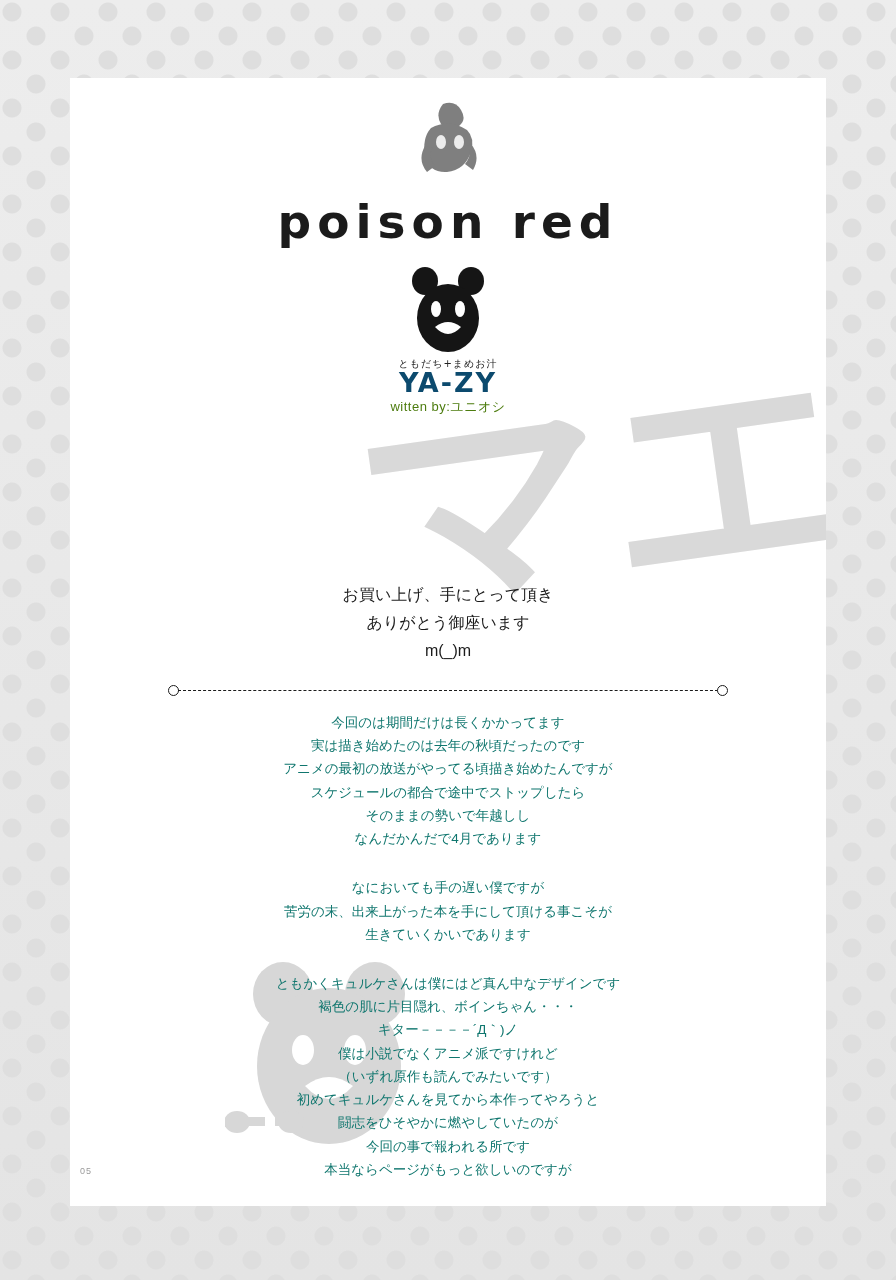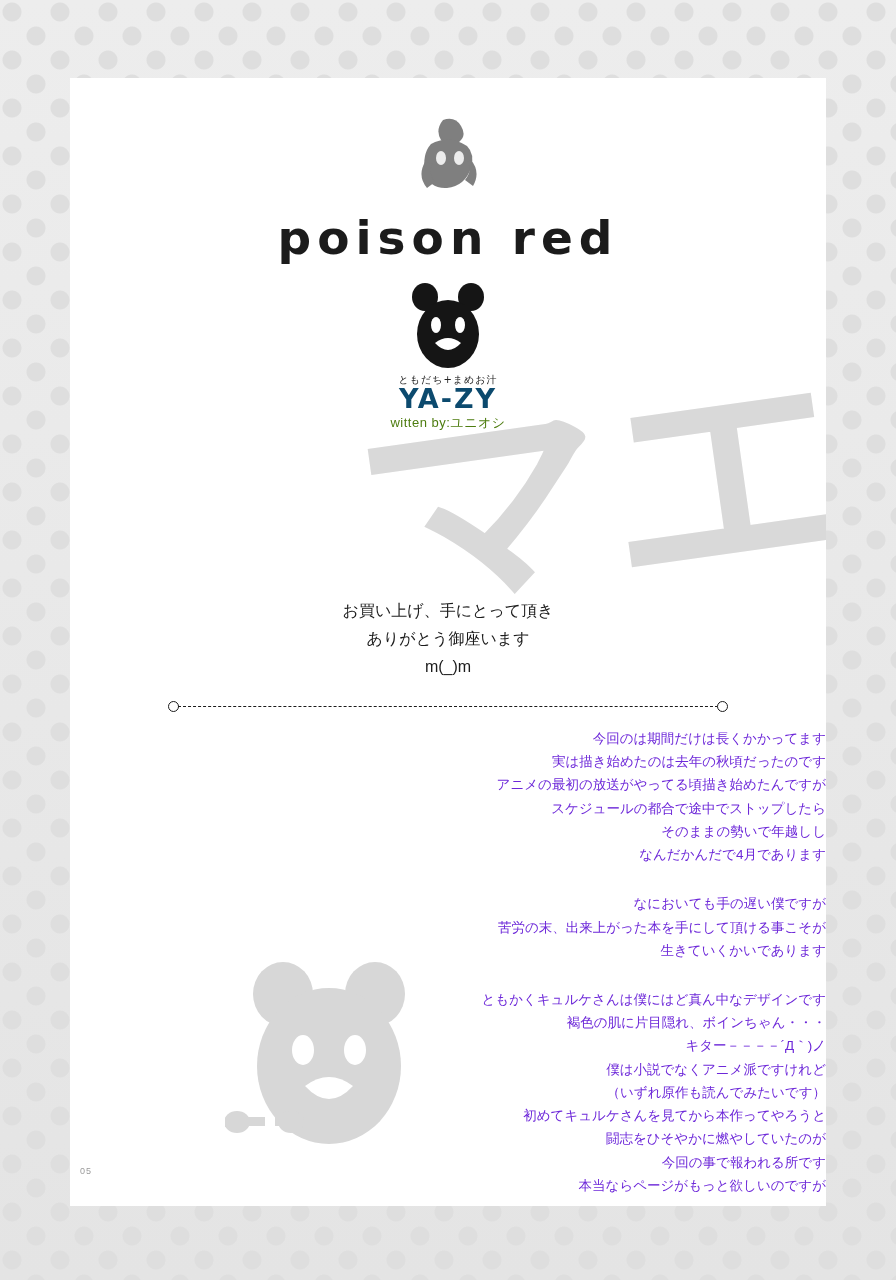--- a/index.html
+++ b/index.html
@@ -65,21 +65,21 @@
     left: 155px;
     bottom: 40px;
     width: 230px;
     height: 220px;
   }
 
   
   .header {
     position: relative;
     text-align: center;
-    padding-top: 32px;
+    padding-top: 16px;
   }
   .tiny-sketch {
     width: 90px;
     height: 90px;
     margin: 0 auto 14px auto;
     position: relative;
   }
   .title-logo {
     font-family: "DejaVu Sans", sans-serif;
     font-size: 47px;
@@ -147,24 +147,24 @@
     border: 1px solid #1b1b1b;
     border-radius: 50%;
     background: #fff;
   }
   .divider .dot.left { left: 0; }
   .divider .dot.right { right: 0; }
 
   
   .body-text {
     position: relative;
-    text-align: right;
+    text-align: center;
     font-size: 13.5px;
     line-height: 1.72;
-    color: #6d28d9;
+    color: #0f766e;
     margin-top: 12px;
   }
   .para { margin-bottom: 26px; }
   .para:last-child { margin-bottom: 0; }
   .para div { white-space: nowrap; }
 
   
   .page-number {
     position: absolute;
     left: 10px;

